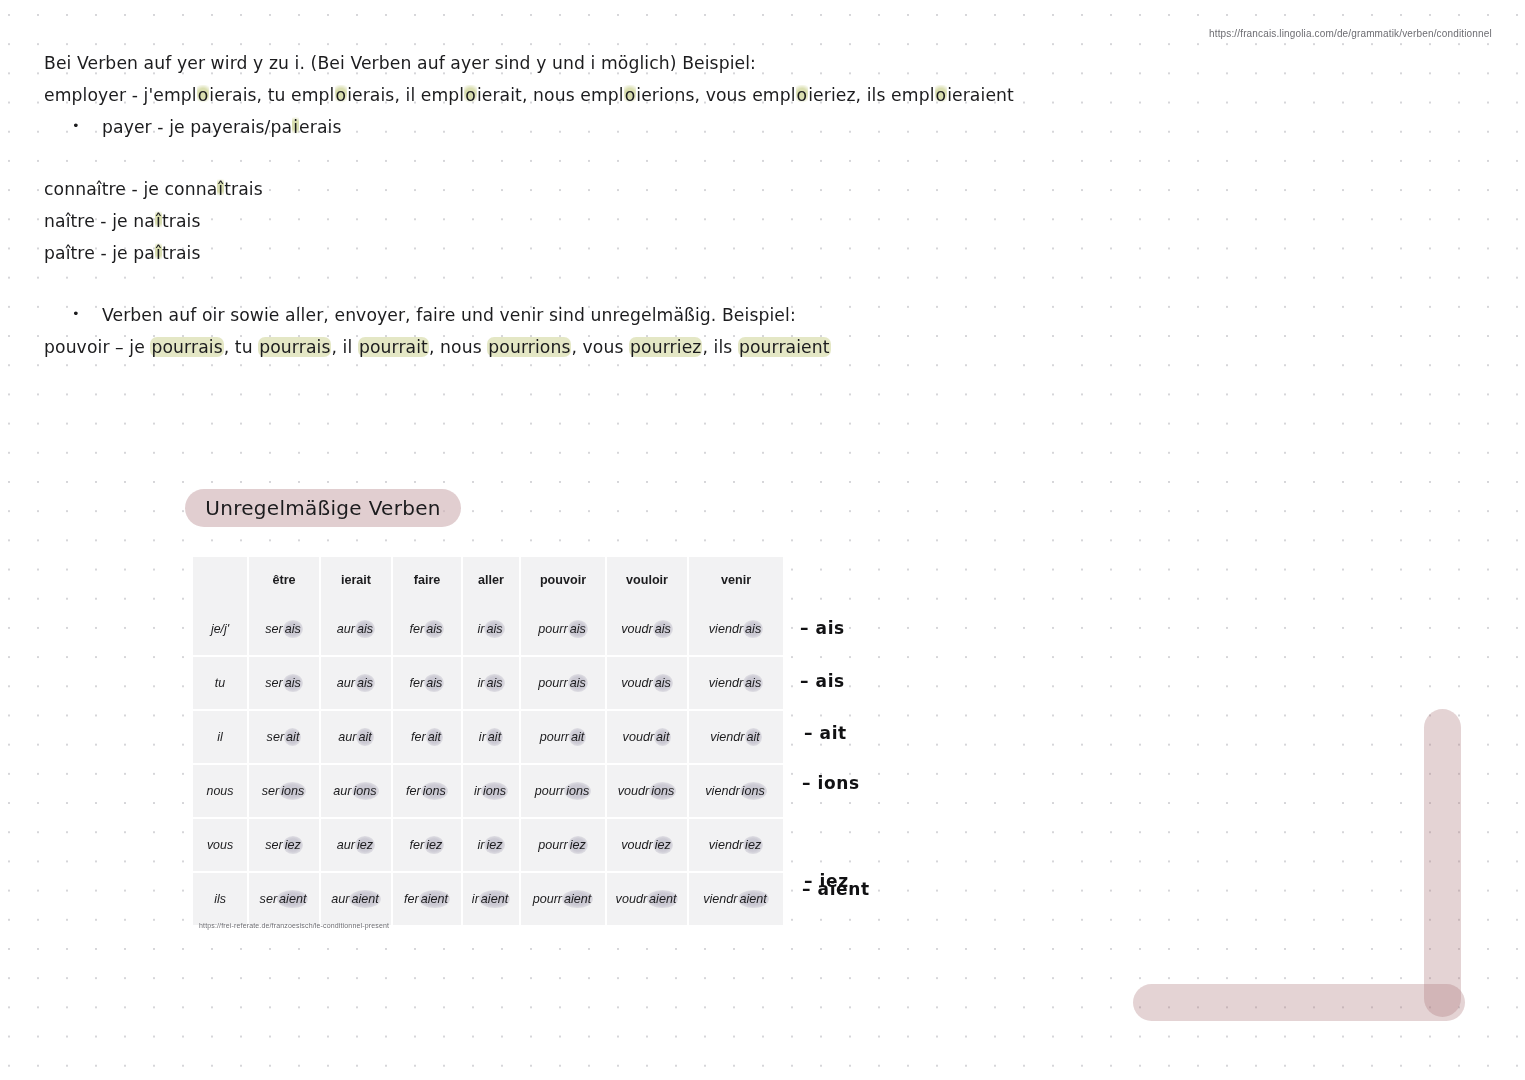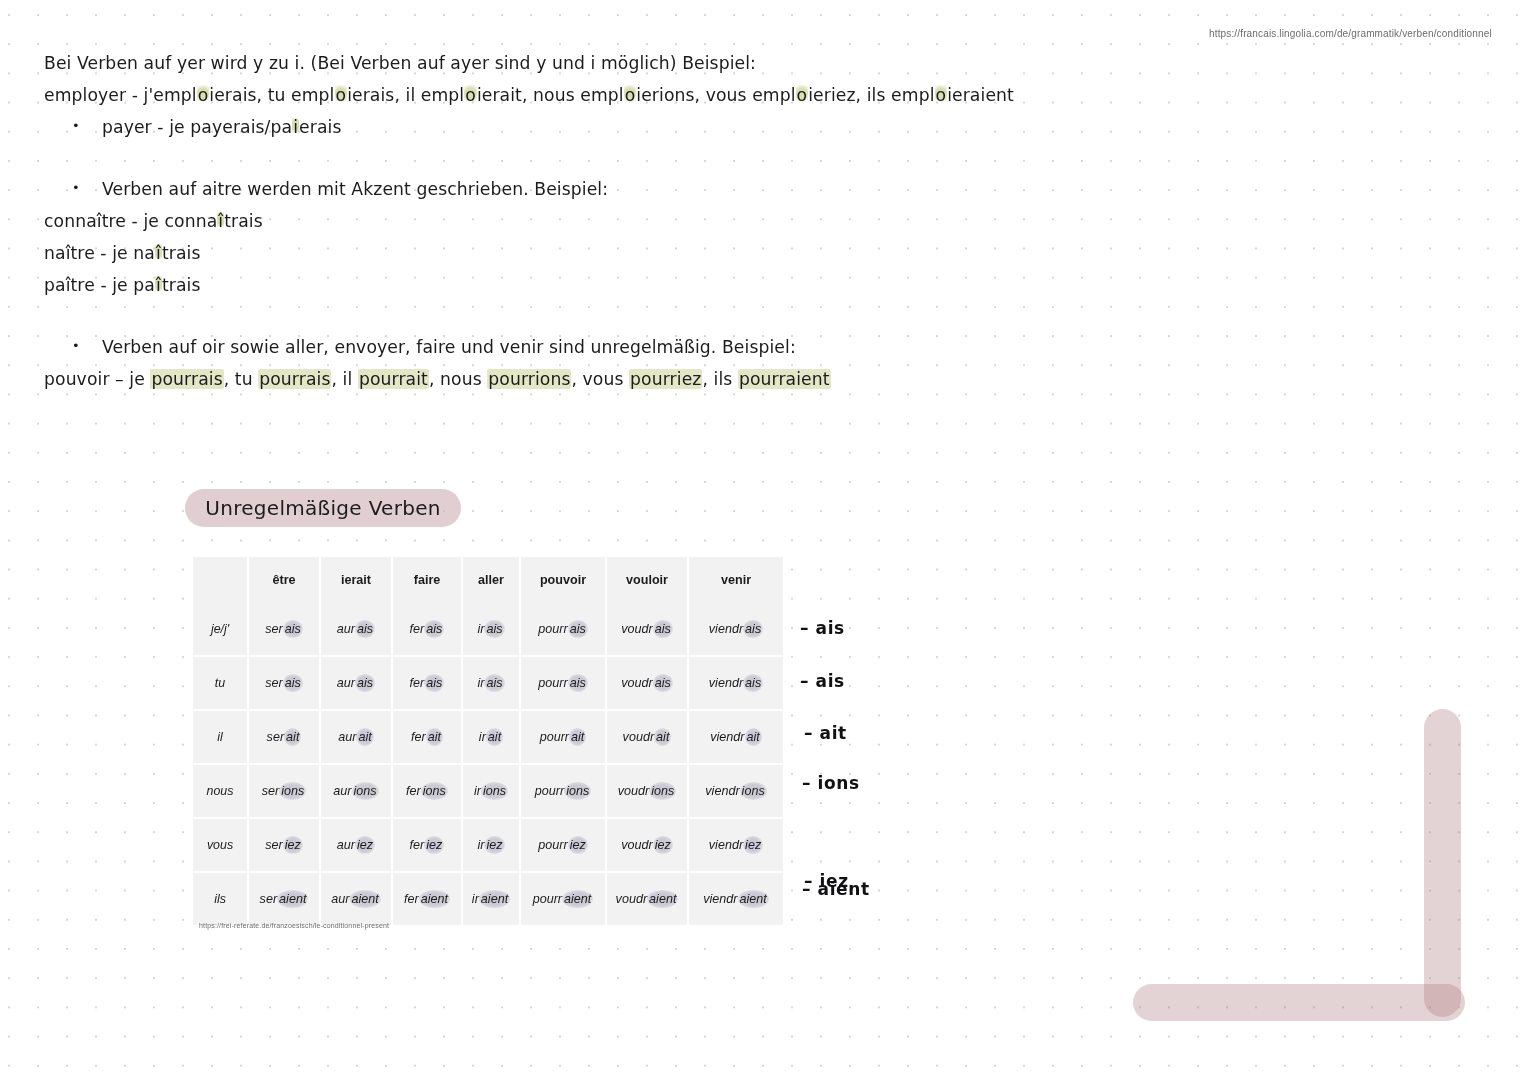--- a/index.html
+++ b/index.html
@@ -91,21 +91,21 @@
     font-size: 13px;
     color: #1c1c1e;
   }
   .note-line.bulleted .btext {
     display: inline-block;
     margin-left: 28px;
   }
   .spacer-line { height: 30px; }
   .hl-green {
     background-color: rgba(206, 212, 150, 0.55);
-    border-radius: 2px;
+    border-radius: 7px;
     padding: 0 1px;
   }
   .dot-hl {
     background-image: radial-gradient(circle at 50% 42%, rgba(206,212,150,0.75) 38%, rgba(206,212,150,0) 72%);
     padding: 0 1px;
   }
 
   
   #section-banner {
     position: absolute;
@@ -201,21 +201,20 @@
   <div class="notes">
 
     <div class="note-line">Bei Verben auf yer wird y zu i. (Bei Verben auf ayer sind y und i möglich) Beispiel:</div>
 
     <div class="note-line"><span>employer - j'empl</span><span class="dot-hl">o</span><span>ierais, tu empl</span><span class="dot-hl">o</span><span>ierais, il empl</span><span class="dot-hl">o</span><span>ierait, nous empl</span><span class="dot-hl">o</span><span>ierions, vous empl</span><span class="dot-hl">o</span><span>ieriez, ils empl</span><span class="dot-hl">o</span><span>ieraient</span></div>
 
     <div class="note-line bulleted"><span class="btext">payer - je payerais/pa</span><span class="dot-hl">i</span><span>erais</span></div>
 
     <div class="spacer-line"></div>
 
-    <div class="note-line bulleted"><span class="btext">Verben auf aitre werden mit Akzent geschrieben. Beispiel:</span></div>
 
     <div class="note-line"><span>connaître - je conna</span><span class="dot-hl">î</span><span>trais</span></div>
 
     <div class="note-line"><span>naître - je na</span><span class="dot-hl">î</span><span>trais</span></div>
 
     <div class="note-line"><span>paître - je pa</span><span class="dot-hl">î</span><span>trais</span></div>
 
     <div class="spacer-line"></div>
 
     <div class="note-line bulleted"><span class="btext">Verben auf oir sowie aller, envoyer, faire und venir sind unregelmäßig. Beispiel:</span></div>

